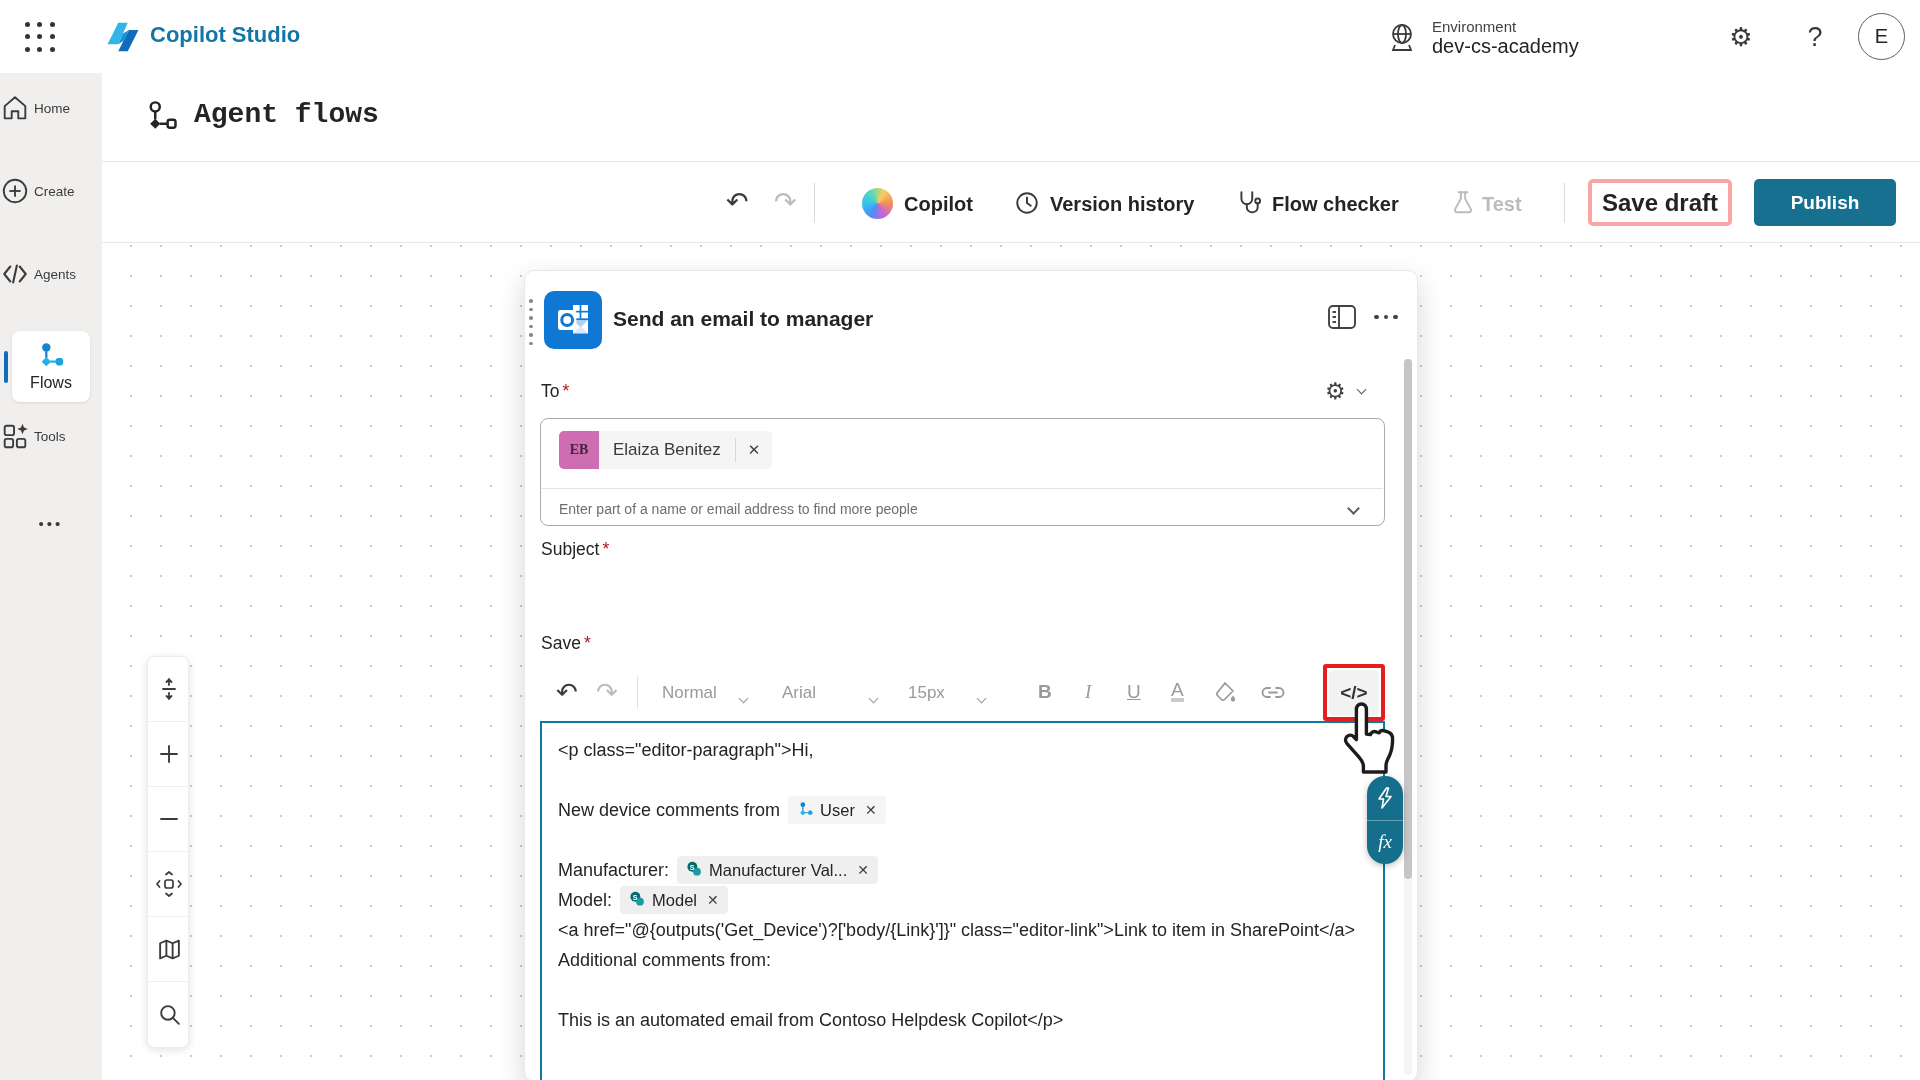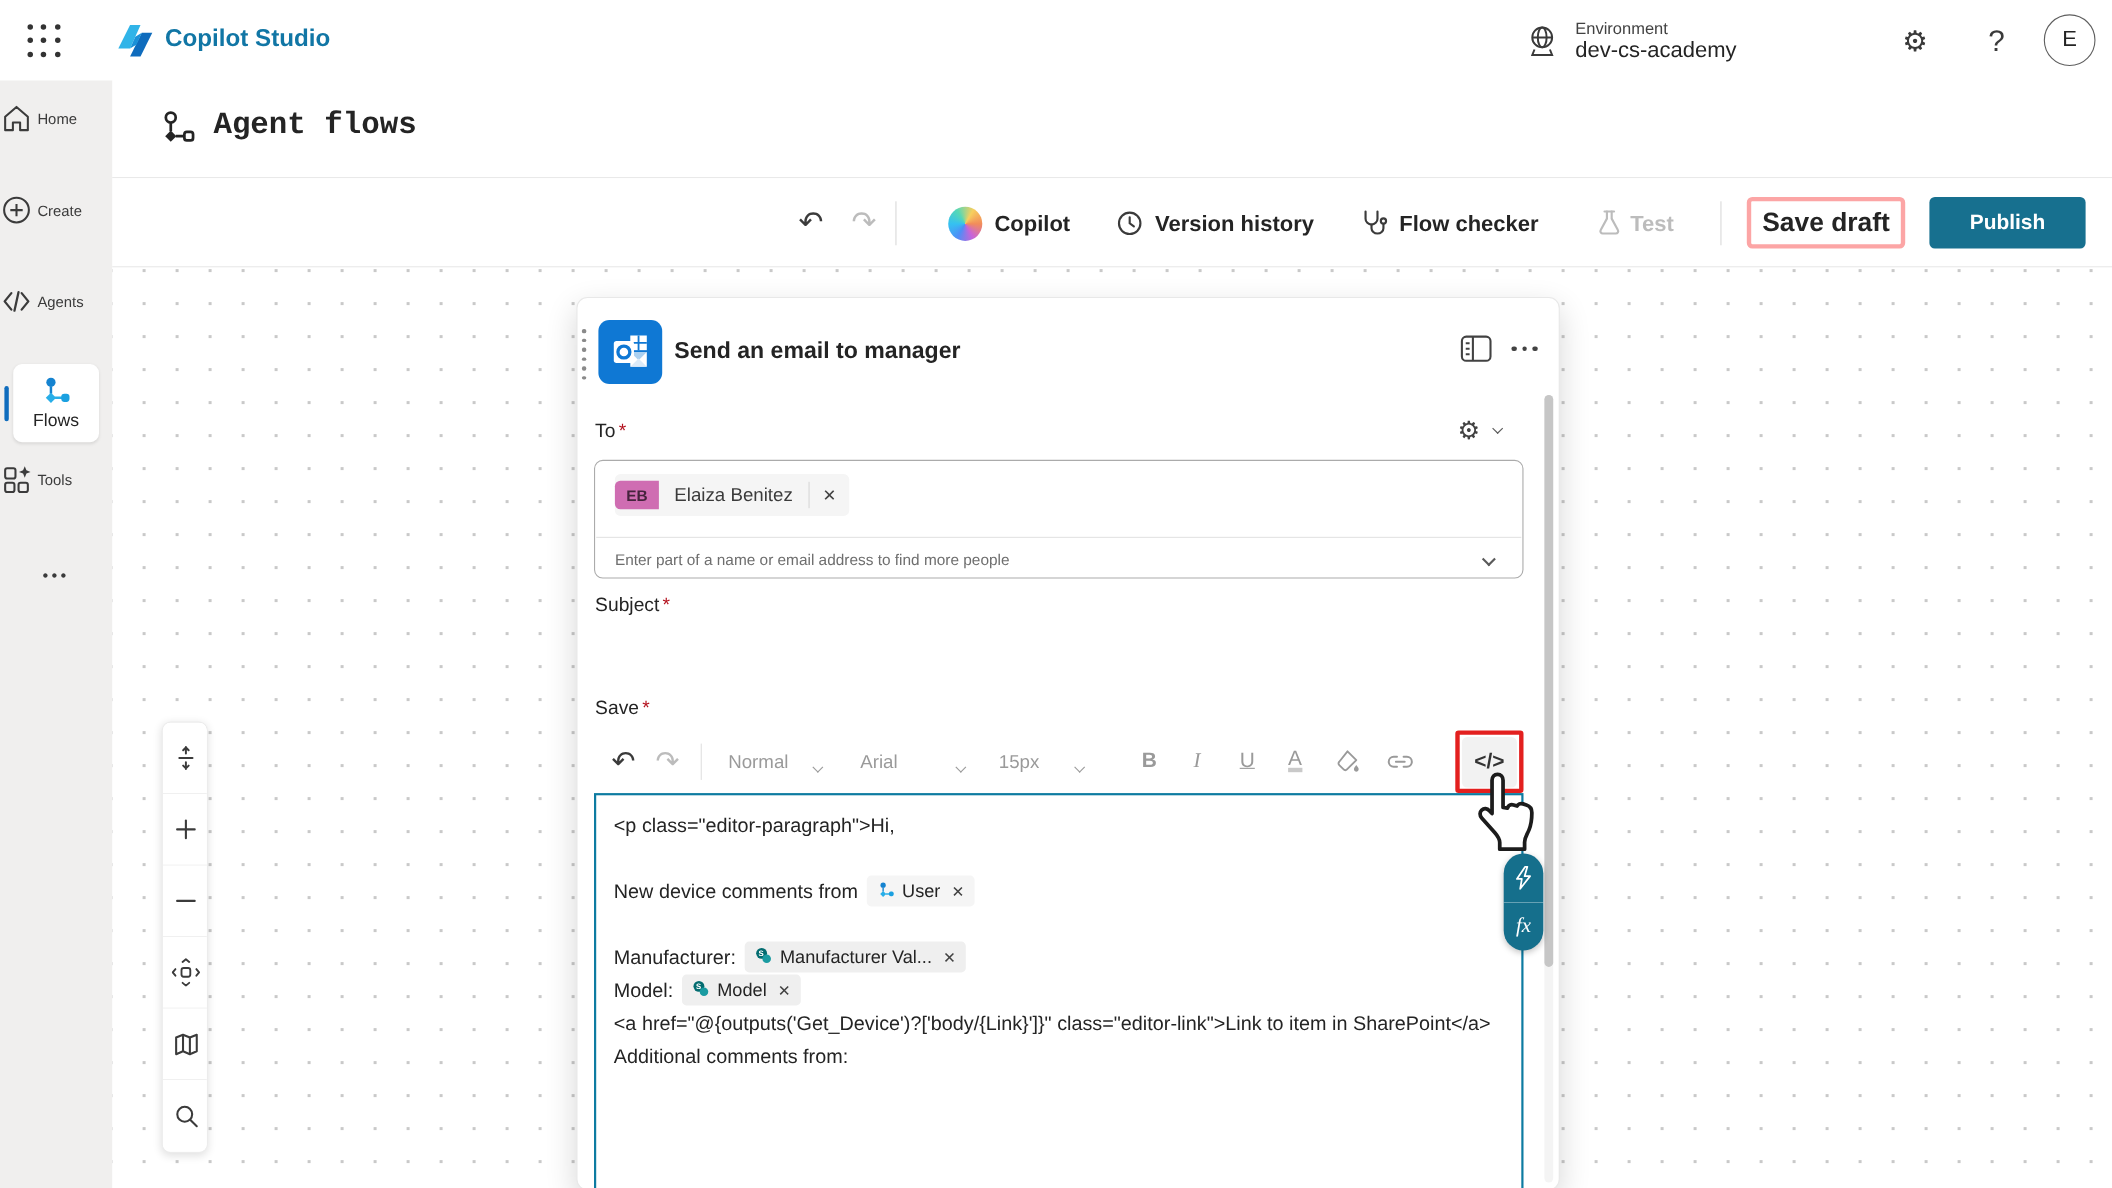--- a/index.html
+++ b/index.html
@@ -72,21 +72,21 @@
 
   .fld-label { position:absolute; left:16px; font-size:17.5px; color:#242424; }
   .req { color:#b4131f; margin-left:3px; }
   #to-settings { position:absolute; left:800px; top:108px; display:flex; align-items:center; gap:12px; cursor:pointer; }
   #to-settings .g { font-size:23px; color:#424242; line-height:24px; }
   .chev { display:inline-block; width:9px; height:9px; border-right:2px solid #5a5a5a; border-bottom:2px solid #5a5a5a; transform:rotate(45deg); }
   .chev.sm { width:7px; height:7px; border-width:1.6px; }
 
   #to-box { position:absolute; left:15px; top:147px; width:845px; height:108px; border:1px solid #ababab; border-radius:8px; background:#fff; }
   #to-chip { position:absolute; left:18px; top:12px; height:38px; background:#f5f5f5; border-radius:5px; display:flex; align-items:center; cursor:default; }
-  #to-chip .av { width:40px; height:26px; border-radius:5px 0 0 5px; background:#cf6db2; color:#45233c; font-size:14px; font-weight:700; display:flex; align-items:center; justify-content:center; }
+  #to-chip .av { width:40px; height:38px; border-radius:5px 0 0 5px; background:#cf6db2; color:#45233c; font-size:14px; font-weight:700; display:flex; align-items:center; justify-content:center;font-family:Liberation Serif, serif; }
   #to-chip .nm { font-size:17px; color:#3b3b3b; padding:0 14px; }
   #to-chip .sep { width:1px; height:24px; background:#d8d8d8; }
   .x-btn { font-size:15px; color:#424242; padding:0 12px; cursor:pointer; }
   #to-divider { position:absolute; left:1px; right:1px; top:69px; height:1px; background:#e3e3e3; }
   #to-placeholder { position:absolute; left:18px; top:82px; font-size:14px; color:#6e6e6e; }
   #to-dd-chev { position:absolute; right:26px; top:85px; }
 
   #subject-box { position:absolute; left:15px; top:300px; width:845px; height:48px; border:1px solid #ababab; border-radius:8px; display:flex; align-items:center; padding-left:17px; font-size:17.5px; color:#242424; }
 
   #editor { position:absolute; left:15px; top:393px; width:845px; }
@@ -438,20 +438,21 @@
                 <circle cx="15.5" cy="15" r="5.5" fill="#1a9ba1"></circle>
                 <text x="8.5" y="12" font-size="10" font-weight="bold" fill="#ffffff" text-anchor="middle">S</text>
               </svg>
               <span>Model</span>
               <span class="x-btn">✕</span>
             </span>
         </div>
         <div class="line">&lt;a href="@{outputs('Get_Device')?['body/{Link}']}" class="editor-link"&gt;Link to item in SharePoint&lt;/a&gt;</div>
         <div class="line">Additional comments from:</div>
         <div class="blank"></div>
+        <div class="line">This is an automated email from Contoso Helpdesk Copilot&lt;/p&gt;</div>
       </div>
     </div>
 
     <div id="pills">
       <div class="pill-btn">
         <svg width="18" height="22" viewBox="0 0 18 22" fill="none" stroke="#ffffff" stroke-width="1.6" stroke-linejoin="round">
           <path d="M10.5 1 L3 12 h4.5 L6 21 L15 9.5 h-5 L12.5 1 z"></path>
         </svg>
       </div>
       <div class="pill-btn">

